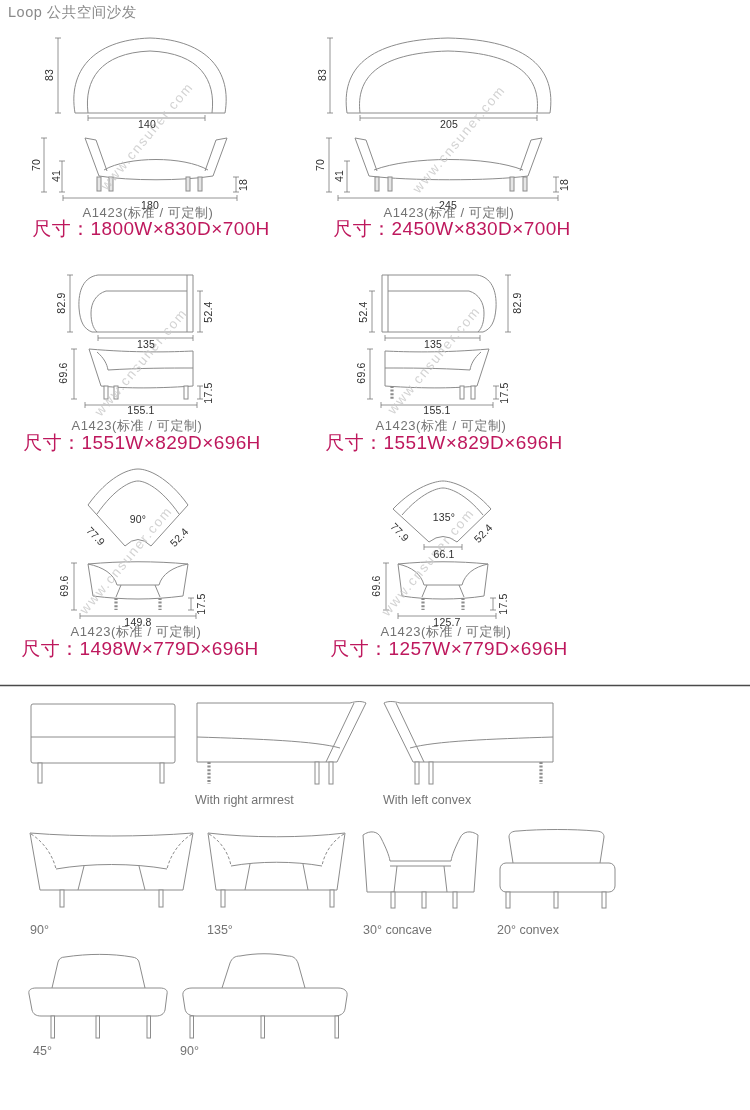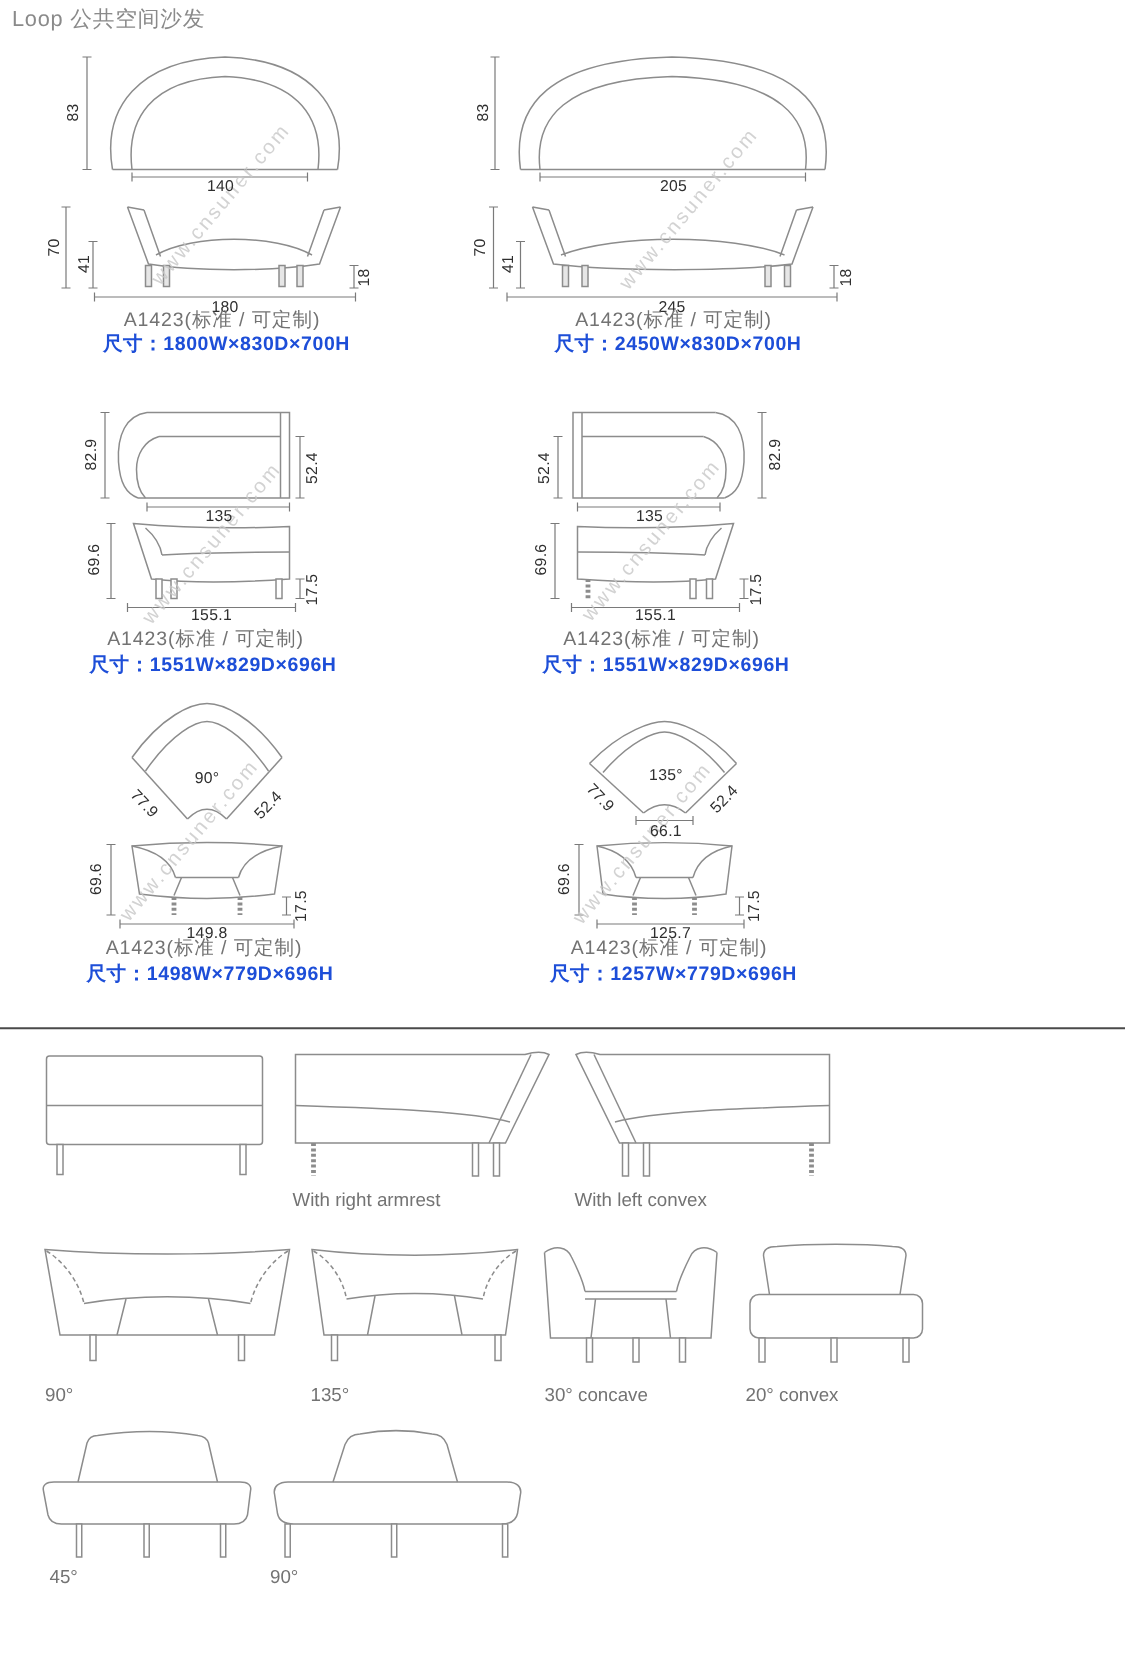--- a/index.html
+++ b/index.html
@@ -6,21 +6,21 @@
   #sheet{position:relative;width:750px;height:1110px;background:#fff;overflow:hidden;
          font-family:"Liberation Sans",sans-serif;}
   svg{position:absolute;left:0;top:0;}
   .txt{position:absolute;white-space:nowrap;}
   .title{left:8px;top:3px;font-size:14.5px;color:#8a8a8a;letter-spacing:0.5px;}
   .dim{font-size:10.5px;color:#2f2f2f;transform:translate(-50%,-50%);letter-spacing:0.2px;}
   .dim.v{transform:translate(-50%,-50%) rotate(-90deg);}
   .dim.dl{transform:translate(-50%,-50%) rotate(46deg);}
   .dim.dr{transform:translate(-50%,-50%) rotate(-46deg);}
   .model-label{font-size:13px;color:#737373;transform:translate(-50%,-50%);letter-spacing:0.6px;}
-  .size-label{font-size:13px;color:#1d4ed8;transform:translate(-50%,-50%);letter-spacing:0.4px;font-weight:bold;}
+  .size-label{font-size:19px;color:#be185d;transform:translate(-50%,-50%);letter-spacing:0.4px;}
   .mod-label{font-size:12.5px;color:#737373;}
   .watermark{font-size:13.5px;color:#c8c8c8;opacity:0.8;letter-spacing:1.8px;
              transform:translate(-50%,-50%) rotate(-50deg);}
 </style>
 </head>
 <body>
 
 <div id="sheet">
 
   <svg width="750" height="1110" viewBox="0 0 750 1110" fill="none" stroke="#8c8c8c" stroke-width="1">

